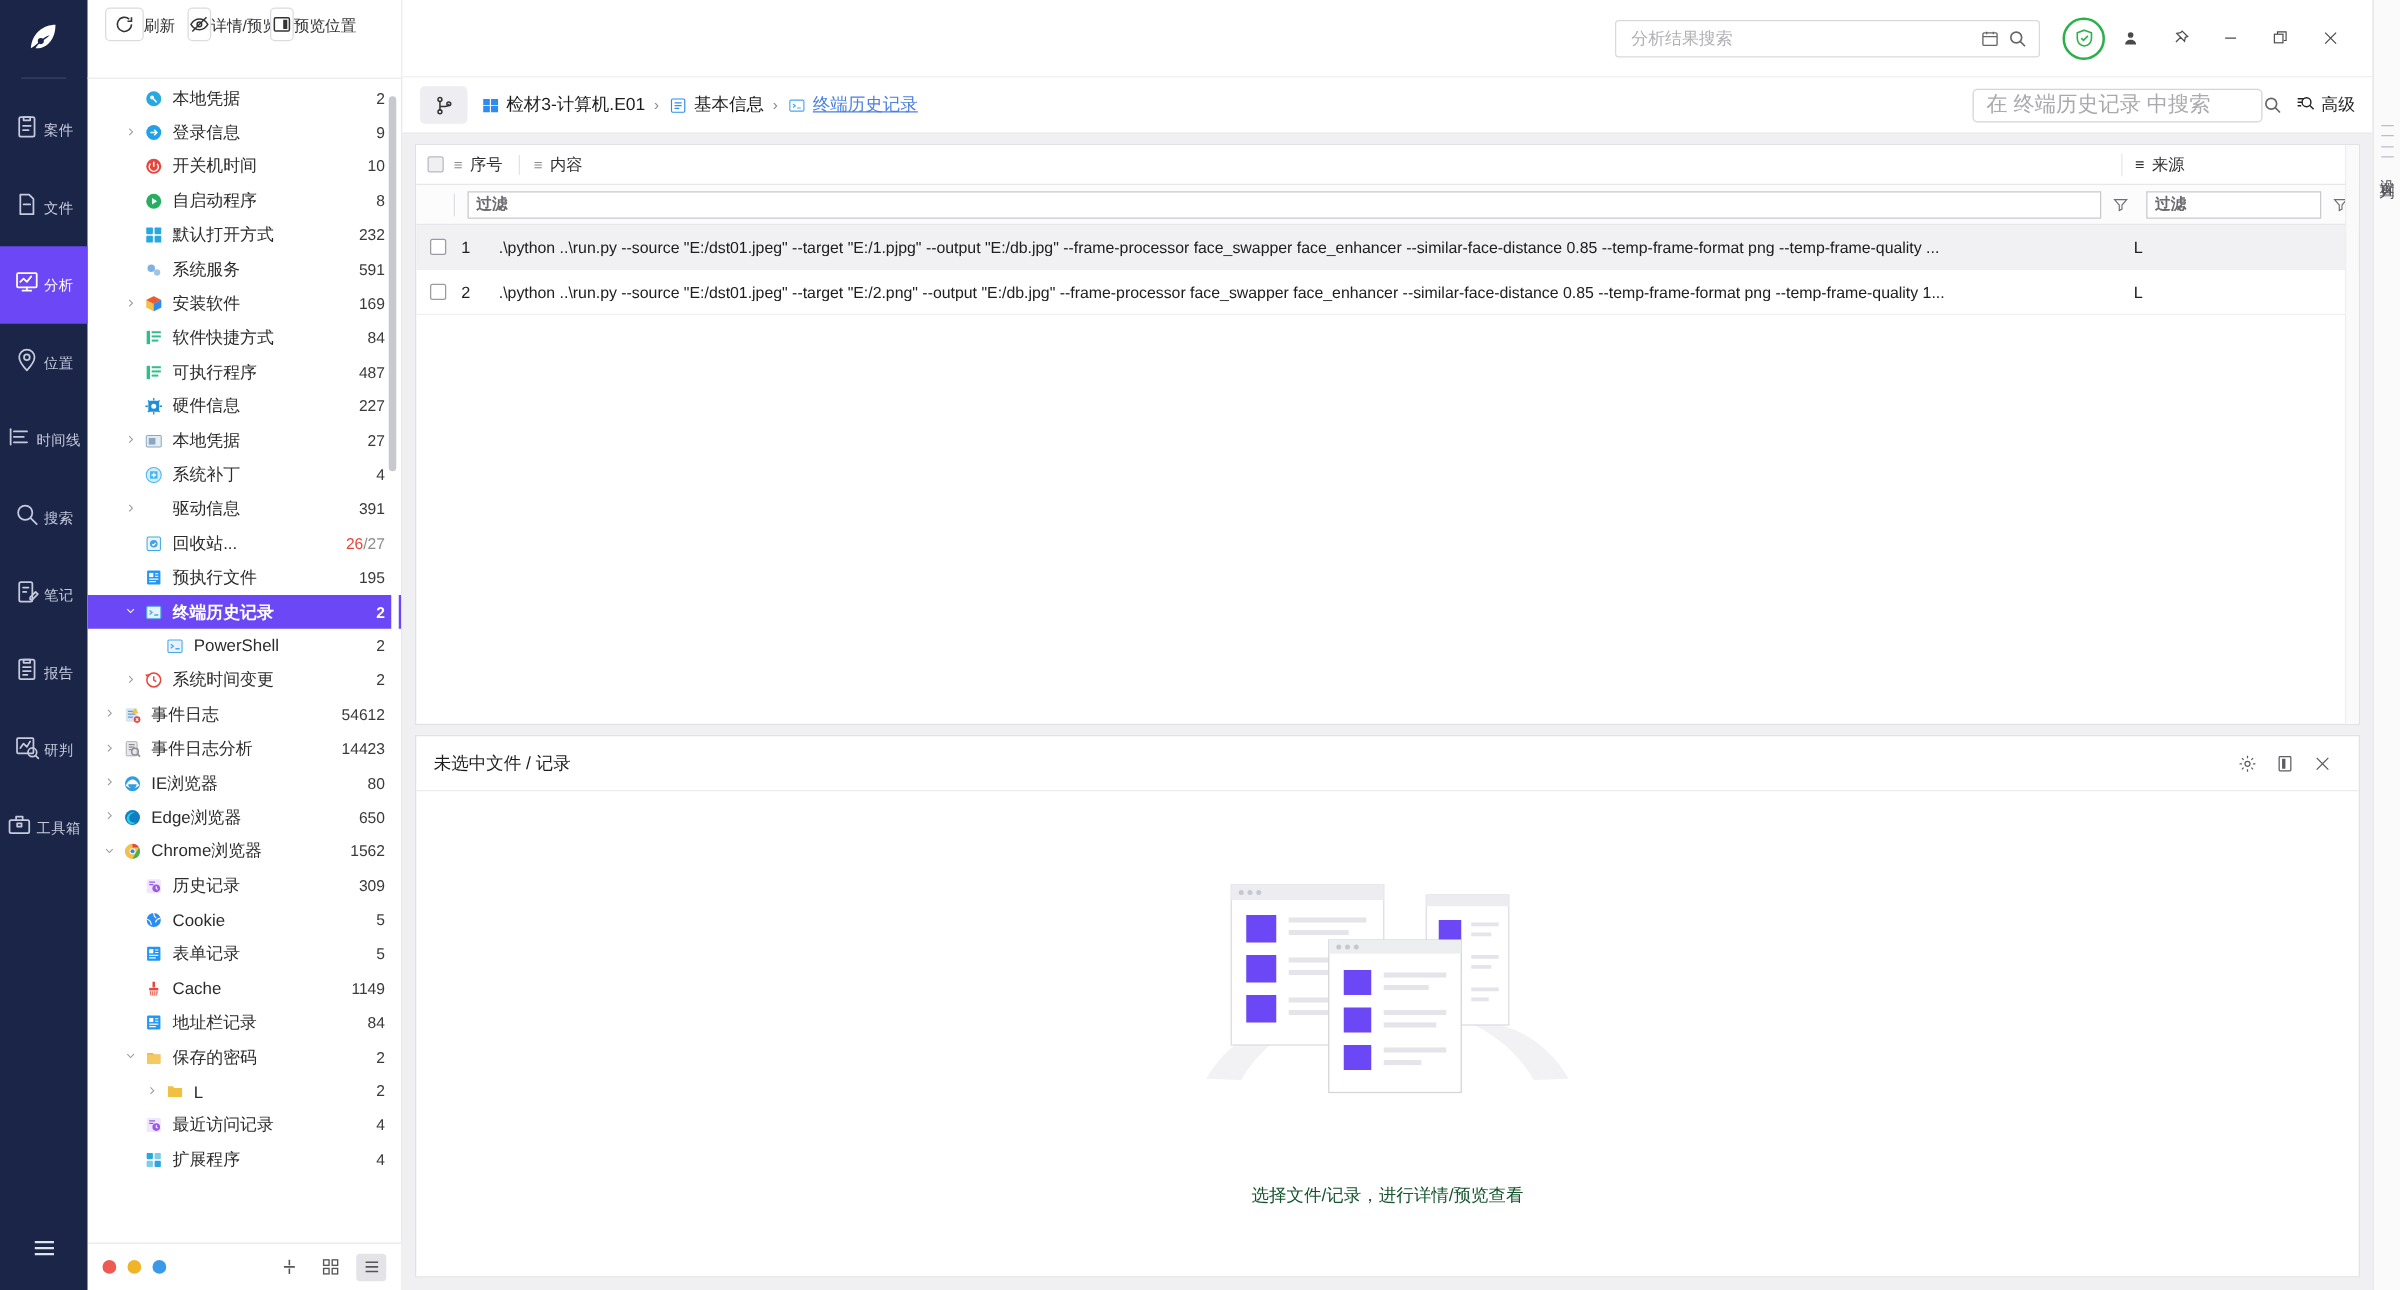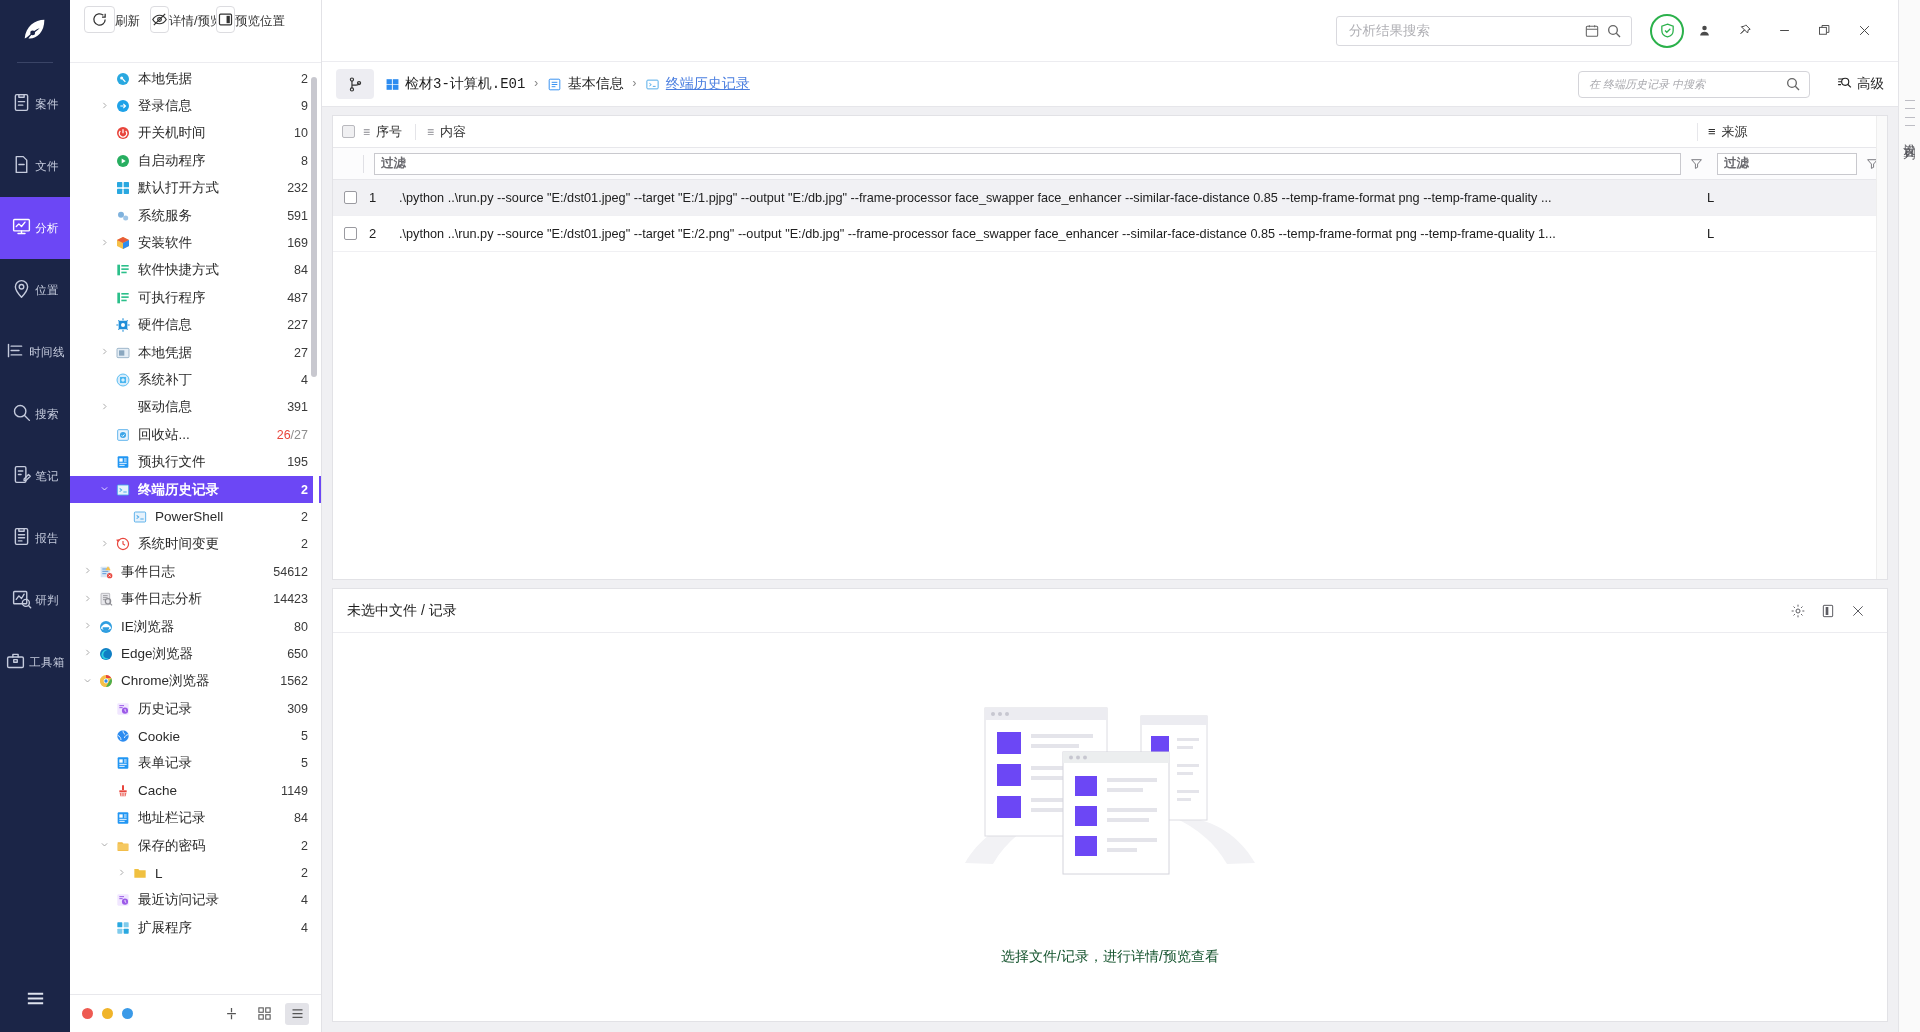--- a/index.html
+++ b/index.html
@@ -77,50 +77,50 @@
   .ficon svg { width: 15px; height: 15px; }
 
   
   .main { flex: 1; display: flex; flex-direction: column; min-width: 0; background: #f0f0f3; }
   .titlebar {
     height: 62px; background: #fff; display: flex; align-items: center; padding: 0 14px 0 0;
     border-bottom: 1px solid #ececf0;
   }
   .tb-spacer { flex: 1; }
   .gsearch {
-    width: 296px; height: 30px; border: 1px solid #d9d9de; border-radius: 3px;
+    width: 340px; height: 30px; border: 1px solid #d9d9de; border-radius: 3px;
     display: flex; align-items: center; padding: 0 6px 0 12px; background: #fff;
   }
   .gsearch input { flex:1; border:0; outline:0; font-size: 13.5px; color:#333; font-family: inherit; background: transparent; }
   .gsearch input::placeholder { color: #b0b0b5; }
   .gsi { width: 22px; display:flex; align-items:center; justify-content:center; color:#666; cursor:pointer; }
   .gsi svg { width: 16px; height: 16px; }
   .gbadge { width: 34px; height: 34px; border-radius: 50%; border: 2px solid #2bb14b; margin-left: 18px;
             display:flex; align-items:center; justify-content:center; }
   .gbadge svg { width: 17px; height: 17px; color: #2bb14b; }
   .winbtn { width: 40px; height: 40px; display:flex; align-items:center; justify-content:center; color:#4a4a4a; cursor:pointer; }
   .winbtn svg { width: 15px; height: 15px; }
 
   .crumbbar {
     height: 45px; background: #fff; display: flex; align-items: center;
     padding: 0 14px 0 14px; border-bottom: 1px solid #e6e6ea; gap: 10px;
   }
   .branchbtn { width: 38px; height: 30px; background: #ededf2; border-radius: 4px; display:flex; align-items:center; justify-content:center; cursor:pointer;}
   .branchbtn svg { width: 17px; height: 17px; color: #333; }
-  .crumbs { display:flex; align-items:center; gap: 5px; font-size: 14px; color: #1d1d1d; font-family: Liberation Mono, monospace; }
+  .crumbs { display:flex; align-items:center; gap: 5px; font-size: 14px; color: #1d1d1d; }
   .crumbs .cico { width:16px; height:16px; display:flex; align-items:center; justify-content:center;}
   .crumbs .cico svg { width: 15px; height: 15px; }
   .crumbs .sep { color:#888; margin: 0 2px; font-size: 12px;}
   .crumb-last { color: #4b7fe0; text-decoration: underline; cursor: pointer; }
   .cr-spacer { flex: 1; }
   .ssearch {
     width: 232px; height: 27px; border: 1px solid #d4d4d9; border-radius: 4px;
     display: flex; align-items: center; padding: 0 5px 0 10px; background: #fff;
   }
-  .ssearch input { flex:1; border:0; outline:0; font-size: 11px; color:#a21caf; font-family:inherit; background:transparent;font-style:italic;}
+  .ssearch input { flex:1; border:0; outline:0; font-size: 17px; color:#a21caf; font-family:inherit; background:transparent;}
   .ssearch input::placeholder { color: #a9a9ae; }
   .adv { display:flex; align-items:center; gap:4px; margin-left: 16px; font-size: 13.5px; color:#222; cursor:pointer;}
   .adv svg { width: 17px; height: 17px; }
 
   .content { flex: 1; padding: 8px 10px 10px 10px; display: flex; flex-direction: column; gap: 8px; min-height: 0; }
 
   .grid-card { background: #fff; border: 1px solid #e2e2e6; flex: 0 0 465px; display: flex; flex-direction: column; position: relative; }
   .grid-head {
     height: 32px; display: flex; align-items: center; border-bottom: 1px solid #e7e7eb;
     font-size: 13px; color: #303030; background: #fff;

